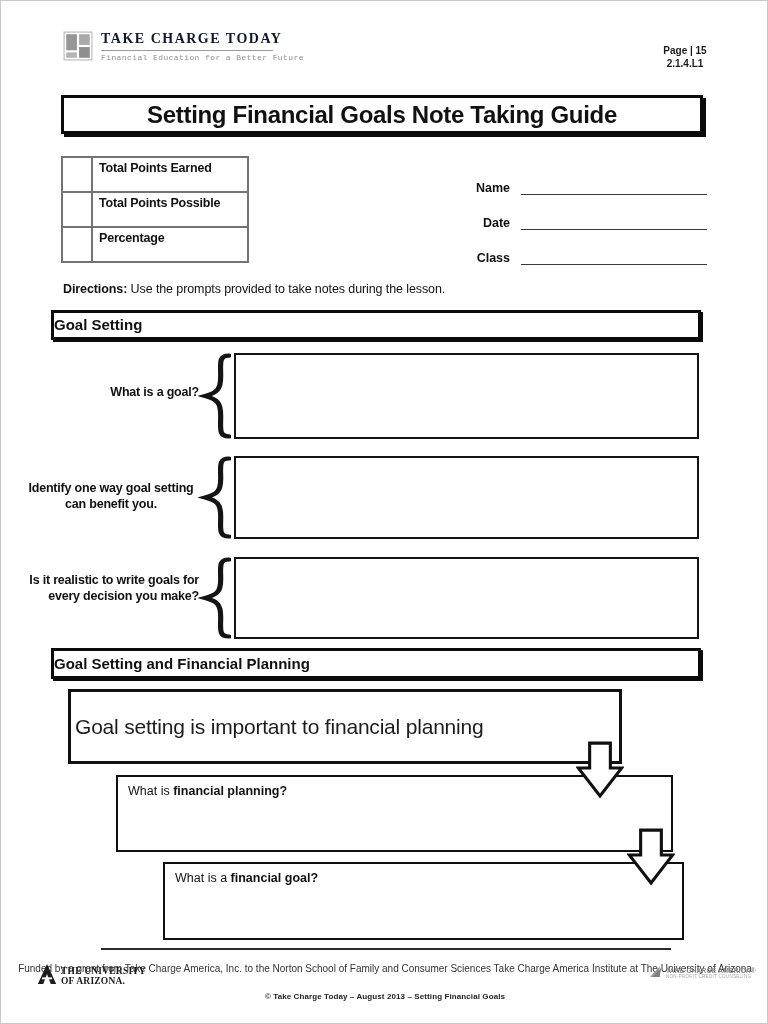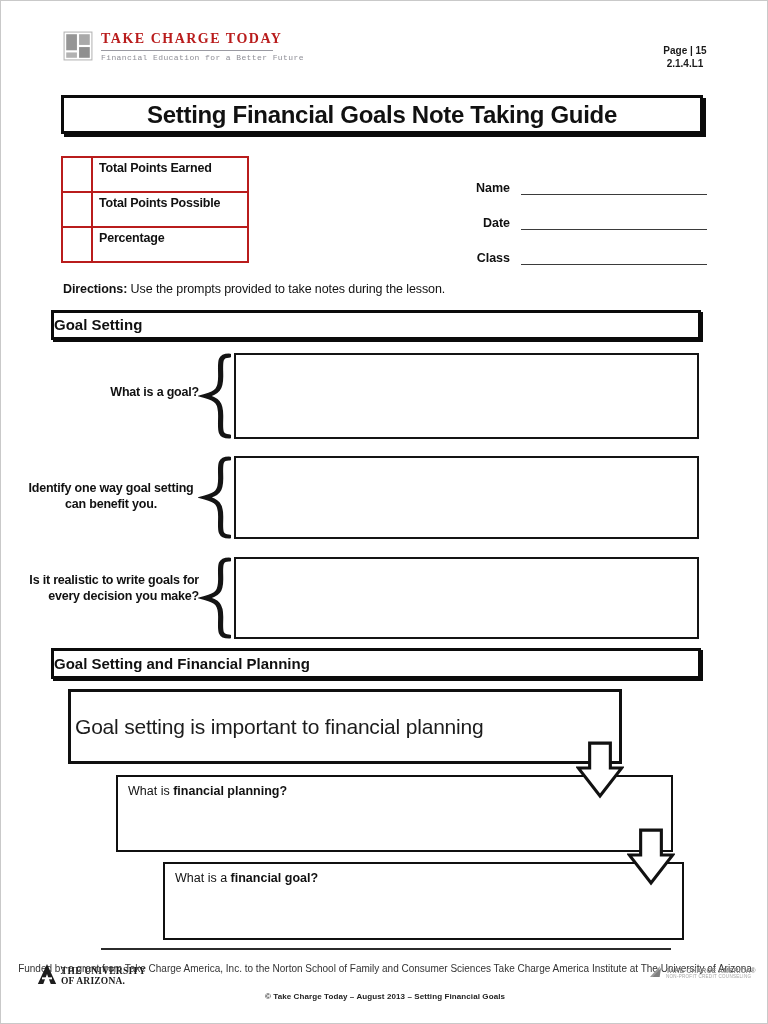--- a/index.html
+++ b/index.html
@@ -5,35 +5,35 @@
   * { margin:0; padding:0; box-sizing:border-box; }
   html,body { width:768px; height:1024px; background:#fff; }
   body { font-family:"Liberation Sans", sans-serif; color:#111; position:relative; }
   .page { position:absolute; left:0; top:0; width:768px; height:1024px; background:#fff;
           border:1px solid #c9c9c9; overflow:hidden; }
   .abs { position:absolute; }
 
   
   .logo-wrap { left:62px; top:30px; display:flex; gap:8px; align-items:flex-start; }
   .logo-text-title { font-family:"Liberation Serif", serif; font-weight:bold; font-size:14px;
-                     color:#b91c1c; letter-spacing:1.5px; white-space:nowrap; }
+                     color:#0f172a; letter-spacing:1.5px; white-space:nowrap; }
   .logo-rule { width:172px; border-top:1px solid #9a9aa2; margin:3px 0 2px 0; }
   .logo-tagline { font-family:Liberation Mono, monospace; font-size:8px; color:#8e8e96; letter-spacing:.4px; }
 
   .page-info { left:656px; top:43px; width:56px; text-align:center; font-size:10px; font-weight:bold;
                color:#1a1a1a; line-height:13px; }
 
   
   .title-box { left:60px; top:94px; width:642px; height:39px; border:3px solid #0b0b0b;
                box-shadow:3px 3px 0 #0b0b0b; background:#fff; text-align:center;
                font-size:24px; font-weight:bold; line-height:33px; letter-spacing:-0.3px; }
 
   
   .score-table { left:60px; top:155px; border-collapse:collapse; }
-  .score-table td { border:2px solid #b91c1c; vertical-align:top; }
+  .score-table td { border:2px solid #737373; vertical-align:top; }
   .score-cell { width:30px; height:35px; }
   .score-label { width:156px; font-size:12.5px; font-weight:bold; padding:3px 6px; letter-spacing:-0.2px; }
 
   
   .field-row { left:400px; width:306px; height:20px; display:flex; align-items:flex-end; }
   .field-label { width:120px; text-align:right; padding-right:11px; font-size:12.5px; font-weight:bold; }
   .field-line { flex:1; border-bottom:1.6px solid #3b3b3b; height:18px; }
 
   .directions { left:62px; top:281px; font-size:12.5px; letter-spacing:-0.1px; }
   .directions b { font-weight:bold; }

